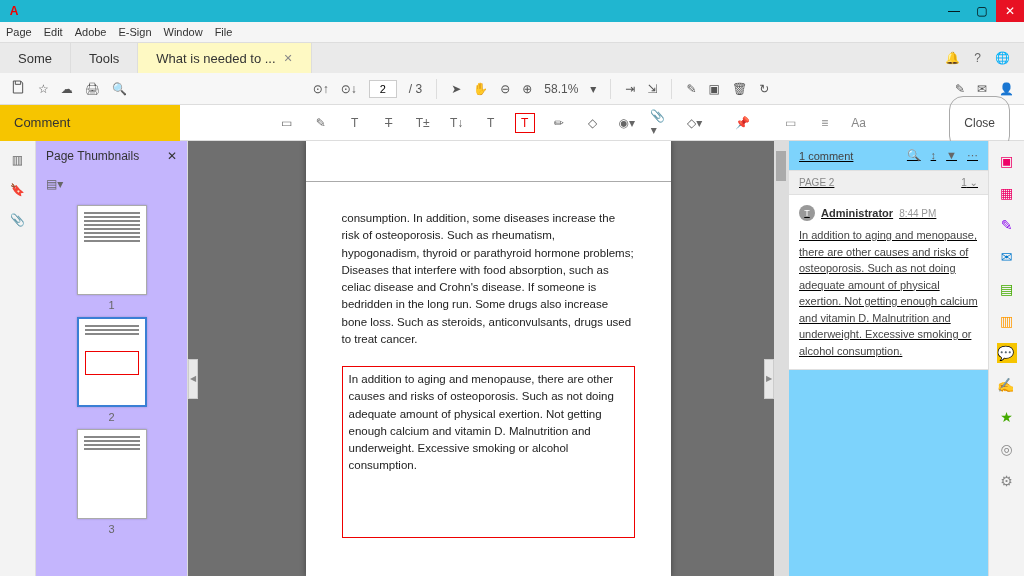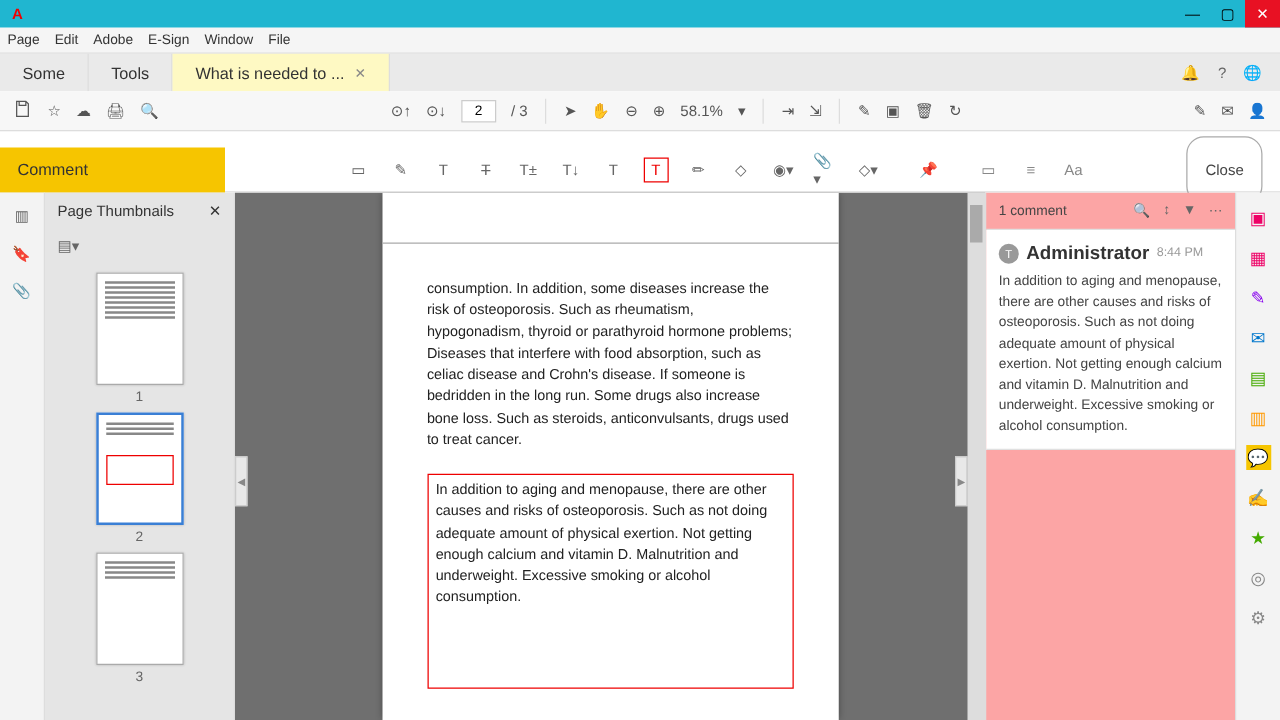--- a/index.html
+++ b/index.html
@@ -14,56 +14,56 @@
 .tabbar { height: 30px; background: #eaeaea; display: flex; align-items: stretch; }
 .tabbar .tab { padding: 0 18px; display: flex; align-items: center; font-size: 13px; color: #333; border-right: 1px solid #ddd; }
 .tabbar .tab.active { background: #fef9c3; }
 .tabbar .tab .x { margin-left: 8px; color: #888; font-size: 11px; }
 .tabbar .right-icons { margin-left: auto; display: flex; align-items: center; gap: 14px; padding-right: 14px; color: #666; }
 .toolbar { height: 32px; background: #f7f7f7; border-bottom: 1px solid #ddd; display: flex; align-items: center; padding: 0 10px; gap: 14px; color: #555; }
 .toolbar .group { display: flex; align-items: center; gap: 12px; }
 .toolbar .sep { width: 1px; height: 20px; background: #ddd; }
 .toolbar .pageinput { width: 28px; height: 18px; border: 1px solid #ccc; text-align: center; font-size: 11px; }
 .toolbar .spacer { flex: 1; }
-.commentbar { height: 36px; background: #fff; border-bottom: 1px solid #ddd; display: flex; align-items: center; padding: 0 14px; margin-top: 13px; }
+.commentbar { height: 36px; background: #fff; border-bottom: 1px solid #ddd; display: flex; align-items: center; padding: 0 14px; }
 .commentbar .label { background: #f6c500; height: 36px; display: flex; align-items: center; padding: 0 14px; margin-left: -14px; margin-right: 16px; font-size: 13px; color: #333; width: 180px; }
 .commentbar .tools { display: flex; align-items: center; gap: 14px; color: #666; flex: 1; justify-content: center; }
 .commentbar .tools .tool { width: 20px; height: 20px; display: flex; align-items: center; justify-content: center; }
 .commentbar .tools .tool.active { border: 1px solid #e00; color: #e00; }
 .commentbar .closebtn { border: 1px solid #aaa; border-radius: 14px; padding: 19px 14px; font-size: 12px; color: #444; }
 .workarea { flex: 1; display: flex; overflow: hidden; }
 .left-strip { width: 36px; background: #f3f3f3; border-right: 1px solid #ddd; display: flex; flex-direction: column; align-items: center; gap: 16px; padding-top: 12px; color: #666; }
-.thumbs-panel { width: 152px; background: #e5e5e5; border-right: 1px solid #ddd; display: flex; flex-direction: column; }
+.thumbs-panel { width: 152px; background: #c4b5fd; border-right: 1px solid #ddd; display: flex; flex-direction: column; }
 .thumbs-head { height: 30px; display: flex; align-items: center; justify-content: space-between; padding: 0 10px; font-size: 12px; color: #333; }
 .thumbs-sub { height: 26px; padding: 0 10px; display: flex; align-items: center; color: #666; }
 .thumbs-list { flex: 1; overflow: auto; padding: 8px 0; }
 .thumb { width: 70px; margin: 0 auto 6px; }
 .thumb .page { width: 70px; height: 90px; background: #fff; border: 1px solid #aaa; box-shadow: 0 0 2px rgba(0,0,0,.2); position: relative; padding: 6px; }
 .thumb.selected .page { border: 2px solid #3a7fd5; }
 .thumb .lines { display: flex; flex-direction: column; gap: 2px; }
 .thumb .lines span { height: 2px; background: #888; display: block; }
 .thumb .redbox { position: absolute; left: 6px; right: 6px; top: 32px; height: 24px; border: 1px solid #e00; }
 .thumb .num { text-align: center; font-size: 11px; color: #666; margin-top: 4px; }
 .docview { flex: 1; background: #6f6f6f; display: flex; justify-content: center; overflow: hidden; position: relative; }
 .docview .paper { width: 365px; background: #fff; margin-top: 0; box-shadow: 0 0 6px rgba(0,0,0,.4); padding: 12px 36px; font-size: 11.5px; line-height: 1.5; color: #222; position: relative; }
 .docview .scroll { position: absolute; right: 0; top: 0; bottom: 0; width: 14px; background: #ddd; }
 .docview .scroll .handle { position: absolute; top: 10px; left: 2px; right: 2px; height: 30px; background: #aaa; }
 .docview .collapse-l, .docview .collapse-r { position: absolute; top: 50%; width: 10px; height: 40px; background: #e8e8e8; border: 1px solid #ccc; display: flex; align-items: center; justify-content: center; color: #888; font-size: 8px; }
 .docview .collapse-l { left: 0; }
 .docview .collapse-r { right: 14px; }
 .docview .paper hr { border: none; border-top: 1px solid #aaa; margin: 28px -36px; }
 .docview .redbox2 { border: 1px solid #e00; padding: 4px 6px; margin-top: 18px; height: 172px; }
-.comments-panel { width: 200px; background: #fca5a5; border-left: 1px solid #ddd; display: flex; flex-direction: column; font-size: 11px; }
+.comments-panel { width: 200px; background: #7dd3fc; border-left: 1px solid #ddd; display: flex; flex-direction: column; font-size: 11px; text-decoration: underline; }
 .comments-head { height: 30px; display: flex; align-items: center; justify-content: space-between; padding: 0 10px; border-bottom: 1px solid #e0e0e0; color: #444; }
 .comments-head .icons { display: flex; gap: 10px; color: #666; }
 .page-sec { height: 24px; background: #efefef; display: flex; align-items: center; justify-content: space-between; padding: 0 10px; color: #888; font-size: 10px; border-bottom: 1px solid #e0e0e0; }
 .comment-item { padding: 10px; border-bottom: 1px solid #e0e0e0; background: #fff; }
 .comment-item .who { display: flex; align-items: center; gap: 6px; margin-bottom: 6px; }
 .comment-item .avatar { width: 16px; height: 16px; border-radius: 50%; background: #999; color: #fff; font-size: 9px; display: flex; align-items: center; justify-content: center; }
-.comment-item .name { font-weight: 600; color: #333; font-size: 15px; }
+.comment-item .name { font-weight: 600; color: #333; font-size: 11px; }
 .comment-item .time { color: #999; font-size: 10px; text-align: right; }
 .comment-item .body { color: #444; line-height: 1.5; font-size: 11px; }
 .right-strip { width: 36px; background: #f3f3f3; border-left: 1px solid #ddd; display: flex; flex-direction: column; align-items: center; gap: 12px; padding-top: 10px; }
 .right-strip .ic { width: 20px; height: 20px; display: flex; align-items: center; justify-content: center; font-size: 14px; }
 .ic-pink { color: #e06; }
 .ic-green { color: #4a0; }
 .ic-blue { color: #07c; }
 .ic-purple { color: #80e; }
 .ic-orange { color: #f90; }
 .ic-yellow { background: #f6c500; width: 26px; }
@@ -258,20 +258,24 @@
   <div class="comments-panel">
     <div class="comments-head">
       <span>1 comment</span>
       <div class="icons">
         <span>🔍</span>
         <span>↕</span>
         <span>▼</span>
         <span>⋯</span>
       </div>
     </div>
+    <div class="page-sec">
+      <span>PAGE 2</span>
+      <span><span>1</span> ⌄</span>
+    </div>
     <div class="comment-item">
       <div class="who">
         <div class="avatar">T</div>
         <span class="name">Administrator</span>
         <span class="time">8:44 PM</span>
       </div>
       <div class="body">In addition to aging and menopause, there are other causes and risks of osteoporosis. Such as not doing adequate amount of physical exertion. Not getting enough calcium and vitamin D. Malnutrition and underweight. Excessive smoking or alcohol consumption.</div>
     </div>
   </div>
 

